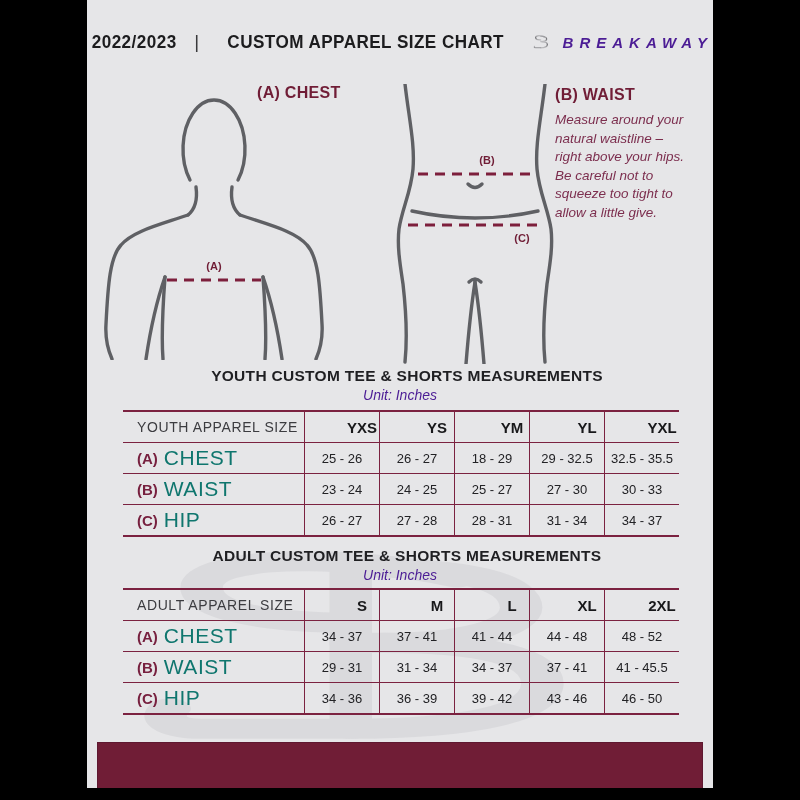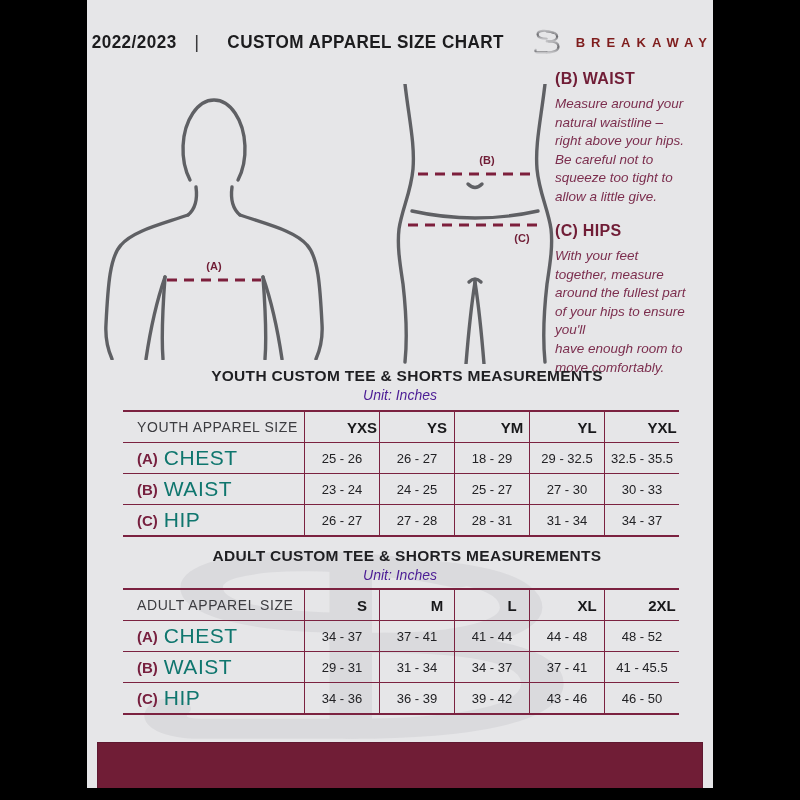--- a/index.html
+++ b/index.html
@@ -27,35 +27,35 @@
     position:absolute;top:24px;left:0;width:100%;
     display:flex;align-items:center;justify-content:center;gap:13px;
     z-index:2;
   }
   .hdr-season,.hdr-title{
     font-size:19px;font-weight:700;letter-spacing:.5px;color:#1c1c1e;
     transform:scaleX(.9);transform-origin:center;white-space:nowrap;
   }
   .hdr-sep{font-size:19px;font-weight:300;color:#3a3a3c;}
   .brand{
-    font-size:13px;font-weight:700;letter-spacing:6px;color:#7f1d1d;white-space:nowrap;
+    font-size:15px;font-weight:700;letter-spacing:6px;color:#4c1d95;white-space:nowrap;font-style:italic;
   }
   .logo-svg{width:40px;height:36px;display:block;}
   
   .instr{position:absolute;z-index:2;}
   .instr h3{
     font-size:16px;font-weight:700;letter-spacing:.3px;color:var(--maroon);
     margin-bottom:7px;white-space:nowrap;
   }
   .instr p{
     font-size:13.5px;font-style:italic;font-weight:500;
     color:var(--maroon-text);line-height:18.6px;white-space:pre-line;
   }
   .instr-chest{left:170px;top:84px;width:150px;}
-  .instr-waist{left:468px;top:70px;width:152px;}
+  .instr-waist{left:468px;top:86px;width:152px;}
   .instr-hips{left:468px;top:222px;width:155px;}
   
   .fig{position:absolute;z-index:1;}
   .fig path,.fig ellipse{fill:none;stroke:var(--fig-gray);stroke-width:3.4;stroke-linecap:round;}
   .fig .dash{stroke:#7d1f3c;stroke-width:3;stroke-dasharray:10 7;stroke-linecap:butt;}
   .fig text{
     font-family:"Liberation Sans",sans-serif;font-size:11px;font-weight:700;
     fill:var(--maroon);
   }
   .fig-upper{left:10px;top:84px;width:230px;height:276px;}
@@ -165,40 +165,31 @@
     <path d="M 79 198 Q 85 192 91 198" stroke-width="2.4"></path>
     <path d="M 85 198 C 80 230 78 255 76 280" stroke-width="2.8"></path>
     <path d="M 85 198 C 90 230 92 255 94 280" stroke-width="2.8"></path>
     <path class="dash" d="M 28 90 L 140 90"></path>
     <path class="dash" d="M 18 141 L 151 141"></path>
     <text x="97" y="80" text-anchor="middle">(B)</text>
     <text x="132" y="158" text-anchor="middle">(C)</text>
   </svg>
 
   <div class="instr instr-chest">
+    <h3>(A) CHEST</h3>
   </div>
   <div class="instr instr-waist">
     <h3>(B) WAIST</h3>
     <p>Measure around your
 natural waistline –
 right above your hips.
 Be careful not to
 squeeze too tight to
 allow a little give.</p>
   </div>
-  <div class="instr instr-hips">
-    <h3>(C) HIPS</h3>
-    <p>With your feet
-together, measure
-around the fullest part
-of your hips to ensure
-you'll
-have enough room to
-move comfortably.</p>
-  </div>
 
   <div class="sec-title youth-title">YOUTH CUSTOM TEE &amp; SHORTS MEASUREMENTS</div>
   <div class="sec-unit youth-unit">Unit: Inches</div>
 
   <div class="size-table youth-table">
     <div class="cell-corner">YOUTH APPAREL SIZE</div>
     <div class="cell-size">YXS</div>
     <div class="cell-size">YS</div>
     <div class="cell-size">YM</div>
     <div class="cell-size">YL</div>

